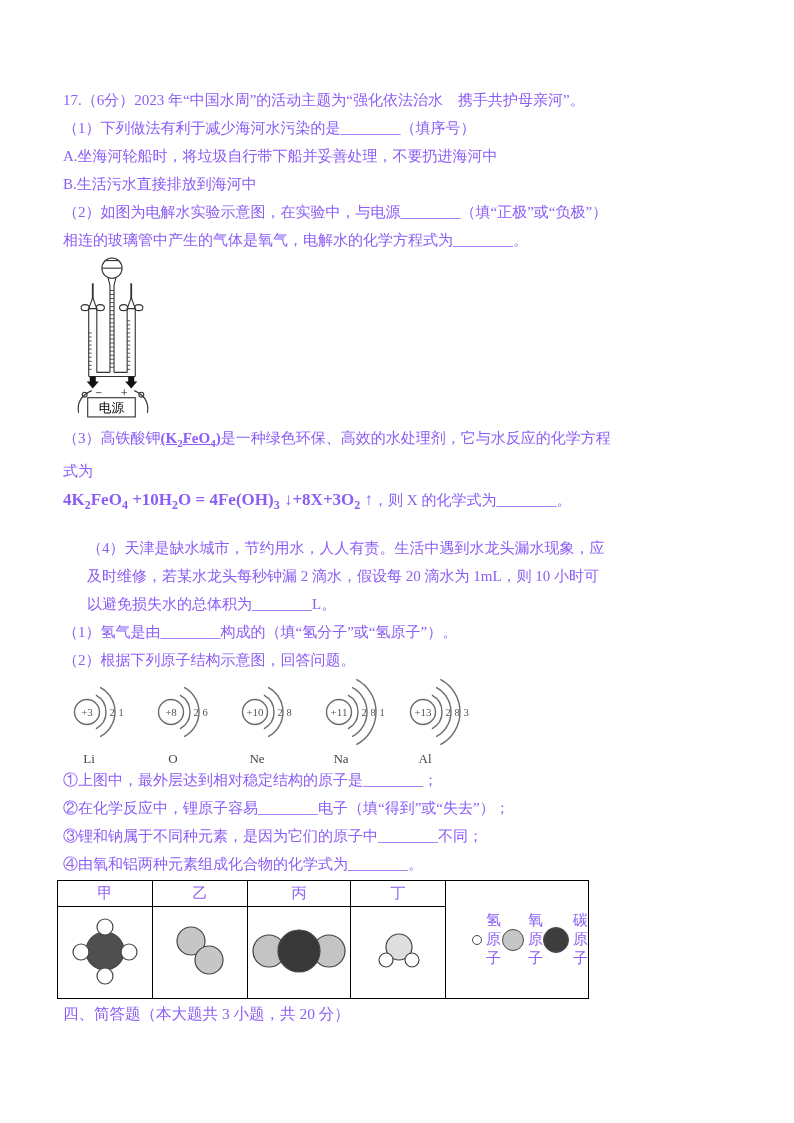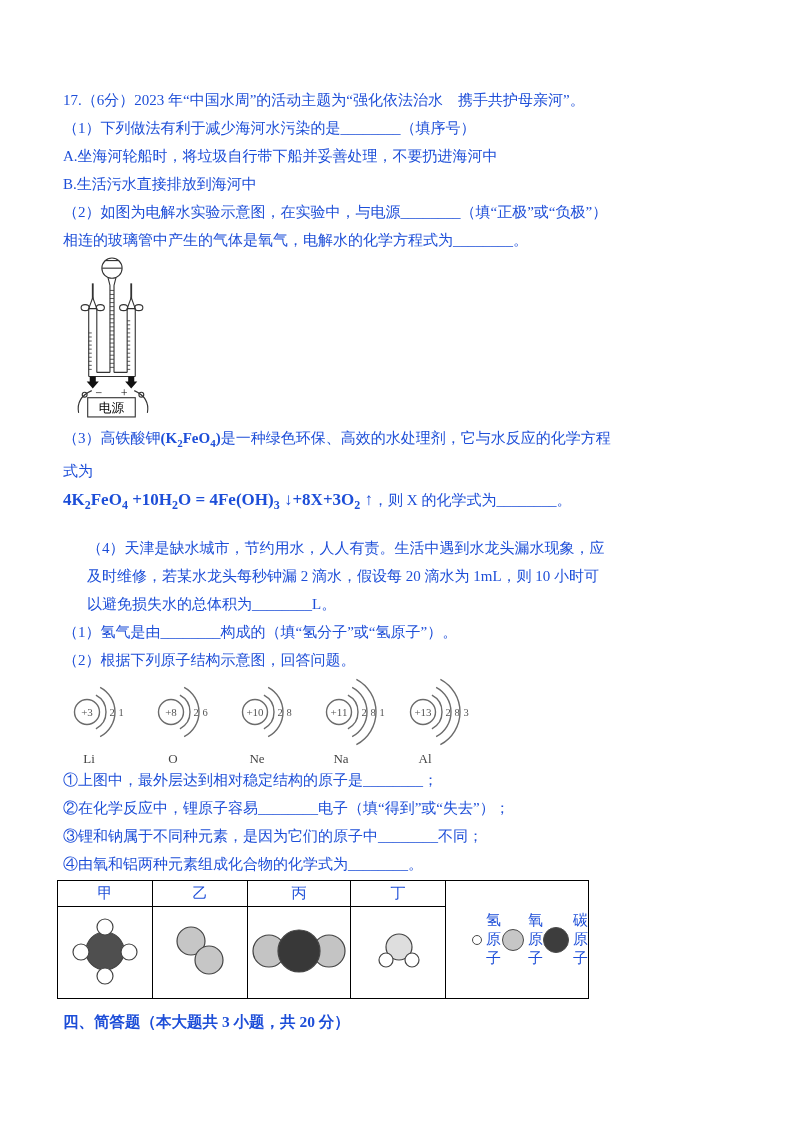--- a/index.html
+++ b/index.html
@@ -4,26 +4,26 @@
 <title>Document</title>
 <style>
   * { margin:0; padding:0; box-sizing:border-box; }
   html,body { background:#ffffff; }
   .page {
     position:relative;
     width:668px; height:1123px;
     background:#ffffff;
     padding:86px 55px 0 63px;
     font-family:"Liberation Serif","DejaVu Serif",serif;
-    font-size:15px; color:#1d4ed8;
+    font-size:15px; color:#8b5cf6;
     overflow:hidden;
   }
   p.line { line-height:28px; font-weight:normal; }
   .sub { font-size:11px; vertical-align:-4px; }
-  .bold { font-weight:bold; }
+  .bold { font-weight:bold;text-decoration:underline; }
 
   .figure-block { height:170px; padding-left:4px; }
 
   .equation-line { line-height:30px; margin-bottom:14px; font-size:17px; font-weight:bold; }
   .equation-line .sub { font-size:12px; vertical-align:-4px; }
   .equation-line .tail { font-weight:normal; font-size:15px; }
   .arrow { font-weight:bold; }
 
   .part4 { margin-top:6px;margin-left:24px; }
 
@@ -32,21 +32,21 @@
 
   .mol-table { border-collapse:collapse; margin-left:-6px; margin-top:2px; table-layout:fixed; }
   .mol-table th, .mol-table td { border:1.5px solid #000; }
   .mol-table th { height:26px; font-weight:normal; font-size:15px; text-align:center; }
   .mol-table td.molcell { height:92px; text-align:center; vertical-align:middle; }
   .legend-cell { vertical-align:middle; }
   .legend-col { display:flex; justify-content:space-around; height:112px; padding-left:26px; }
   .legend-row { display:flex; align-items:center; gap:4px; font-size:15px; }
   .legend-circle { display:inline-block; border-radius:50%; border:1.4px solid #4a4a4a; flex:0 0 auto; }
 
-  .section-title { font-weight:bold; font-size:15.5px; line-height:30px; margin-top:8px; }
+  .section-title { font-weight:normal; font-size:15.5px; line-height:30px; margin-top:0; }
 
   svg text { font-family:"Liberation Serif","DejaVu Serif",serif; }
 </style>
 </head>
 <body>
 
 <div class="page">
 
   <p class="line">17.（6分）2023 年“中国水周”的活动主题为“强化依法治水　携手共护母亲河”。</p>
   <p class="line">（1）下列做法有利于减少海河水污染的是________（填序号）</p>

